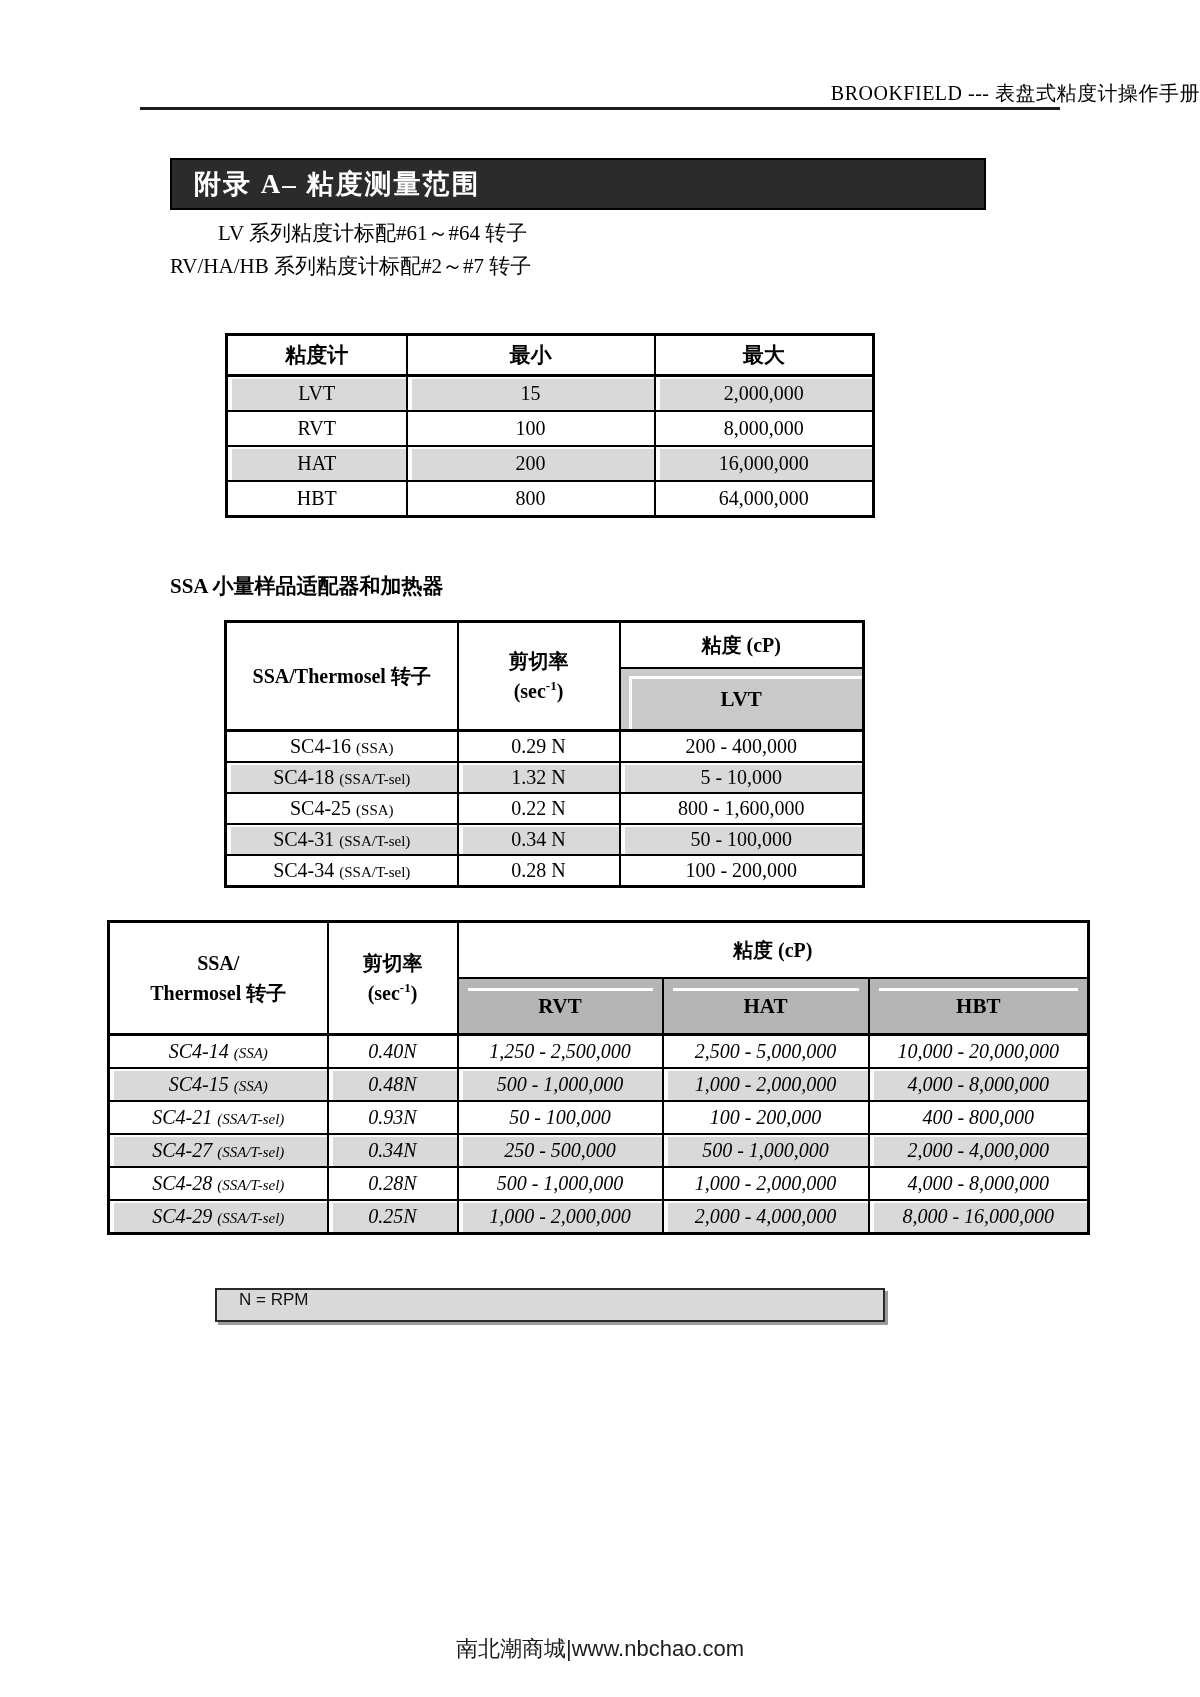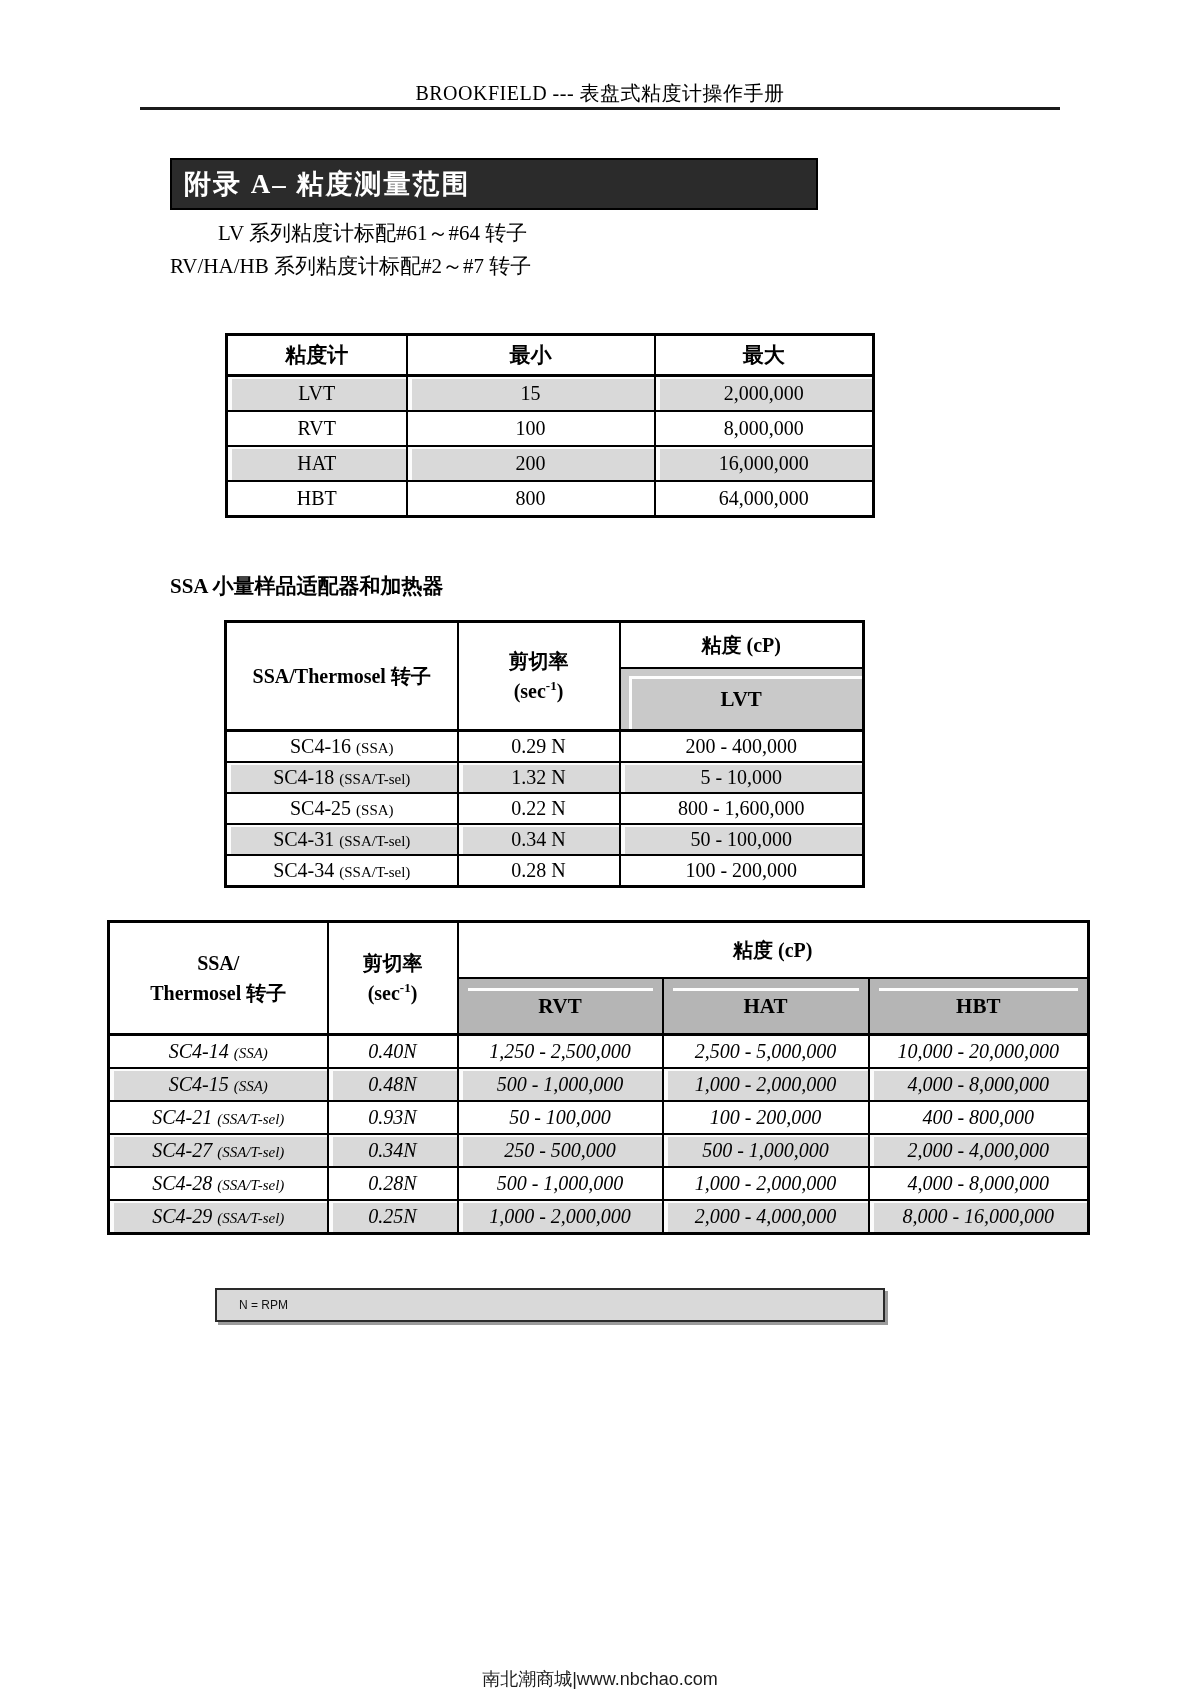--- a/index.html
+++ b/index.html
@@ -1,25 +1,25 @@
 <!DOCTYPE html>
 <html><head>
 <meta charset="utf-8">
 <style>
   html,body{margin:0;padding:0;background:#fff;}
   #page{position:relative;width:1200px;height:1697px;background:#ffffff;overflow:hidden;
         font-family:"Liberation Serif","DejaVu Serif",serif;color:#000;}
 
-  .doc-header{position:absolute;top:80px;left:0;width:100%;text-align:center;
+  .doc-header{position:absolute;top:80px;left:0;width:100%;text-align:right;
               font-size:20px;letter-spacing:.5px;}
   .header-rule{position:absolute;top:107px;left:140px;width:920px;height:3px;background:#1b1b1b;}
 
-  .banner{position:absolute;top:158px;left:170px;width:648px;height:52px;box-sizing:border-box;
+  .banner{position:absolute;top:158px;left:170px;width:816px;height:52px;box-sizing:border-box;
           background:#2b2b2b;border:2px solid #000;display:flex;align-items:center;
-          color:#fff;font-weight:bold;font-size:27px;padding-left:12px;letter-spacing:2px;}
+          color:#fff;font-weight:bold;font-size:27px;padding-left:22px;letter-spacing:2px;}
 
   .intro-line1{position:absolute;top:219px;left:170px;font-size:21px;margin-left:48px;}
   .intro-line2{position:absolute;top:252px;left:170px;font-size:21px;}
   .ssa-heading{position:absolute;top:572px;left:170px;font-size:21px;font-weight:bold;}
 
   table{border-collapse:collapse;table-layout:fixed;background:#fff;}
   td{border:2px solid #000;text-align:center;vertical-align:middle;padding:0;
      position:relative;font-size:20px;overflow:hidden;}
 
   
@@ -47,25 +47,25 @@
 
   
   tr.shade td{background:#d9d9d9;box-shadow:inset 4px 2px 0 rgba(255,255,255,.9);}
 
   .spindle-tag{font-size:15px;}
   sup{font-size:13px;}
   .two-line{line-height:1.5;}
 
   .note-box{position:absolute;top:1288px;left:215px;width:670px;height:34px;box-sizing:border-box;
             background:#d9d9d9;border:2px solid #2a2a2a;box-shadow:3px 3px 0 #9b9b9b;
-            display:flex;align-items:center;padding-left:22px;
-            font-family:"Liberation Sans","DejaVu Sans",sans-serif;font-size:12px;color:#111;}
+            display:flex;padding-left:22px;
+            font-family:"Liberation Sans","DejaVu Sans",sans-serif;font-size:17px;color:#111;}
 
   .footer{position:absolute;top:1634px;left:0;width:100%;text-align:center;
-          font-family:"Liberation Sans","DejaVu Sans",sans-serif;font-size:18px;color:#1c1c1c;margin-top:33px;}
+          font-family:"Liberation Sans","DejaVu Sans",sans-serif;font-size:22px;color:#1c1c1c;}
 </style>
 </head>
 <body>
 
 <div id="page">
 
   <div class="doc-header">BROOKFIELD --- 表盘式粘度计操作手册</div>
   <div class="header-rule"></div>
 
   <div class="banner">

